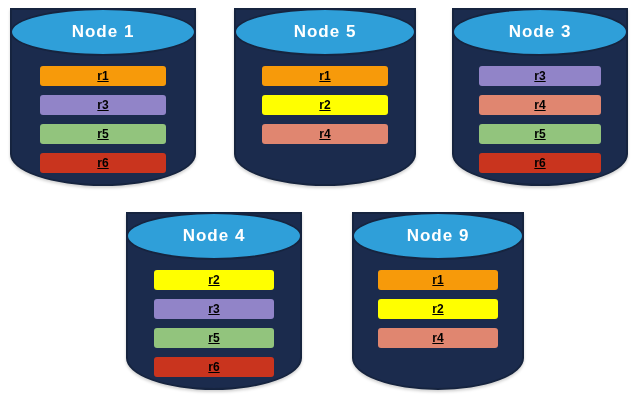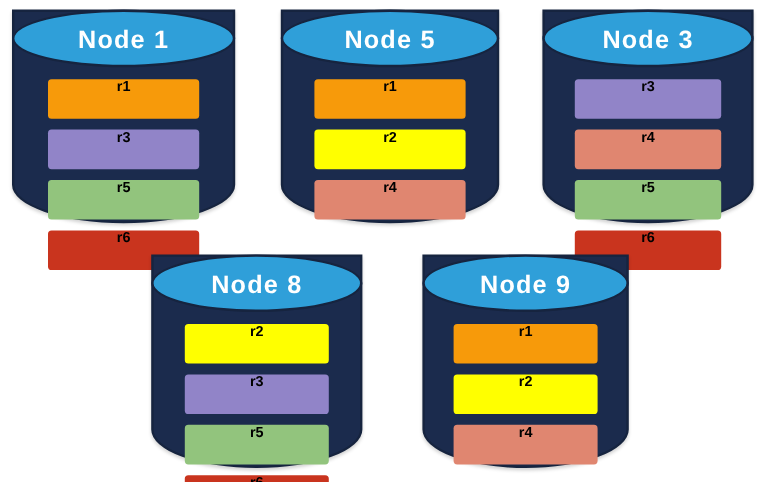--- a/index.html
+++ b/index.html
@@ -52,44 +52,46 @@
     border-radius: 50%;
   }
 
   .node-title {
     position: absolute;
     left: 0;
     width: 100%;
     text-align: center;
     color: #ffffff;
     font-weight: bold;
-    font-size: 21px;
+    font-size: 17px;
     letter-spacing: 1px;
     white-space: nowrap;
     font-family: "Liberation Sans", sans-serif;
   }
 
   
   .bars {
     position: absolute;
     left: 0;
     width: 100%;
     display: flex;
     flex-direction: column;
     align-items: center;
   }
 
   .bar {
     position: relative;
-    height: 33px;
+    height: 20px;
     border-radius: 3px;
     margin-bottom: 9px;
     display: flex;
+    align-items: center;
     justify-content: center;
     box-sizing: border-box;
+    text-decoration: underline;
   }
 
   .bar:last-child {
     margin-bottom: 0;
   }
 
   .bar-label {
     color: #000000;
     font-weight: bold;
     font-size: 12px;
@@ -151,21 +153,21 @@
           <span class="bar-label">r5</span>
         </div>
         <div class="bar" style="width: 122px; background: rgb(201, 52, 30);">
           <span class="bar-label">r6</span>
         </div>
       </div>
     </div>
     <div class="node" style="left: 126px; top: 212px; width: 176px; height: 178px;">
       <div class="cyl-body" style="background: rgb(27, 43, 77); border-color: rgb(22, 36, 63);"></div>
       <div class="cyl-top" style="top: 0px; height: 48px; background: rgb(47, 159, 217); border-color: rgb(22, 36, 63);"></div>
-      <div class="node-title" style="top: 14px; color: rgb(255, 255, 255);">Node  8</div>
+      <div class="node-title" style="top: 14px; color: rgb(255, 255, 255);">Node  4</div>
       <div class="bars" style="top: 58px;">
         <div class="bar" style="width: 120px; background: rgb(255, 255, 0);">
           <span class="bar-label">r2</span>
         </div>
         <div class="bar" style="width: 120px; background: rgb(145, 132, 200);">
           <span class="bar-label">r3</span>
         </div>
         <div class="bar" style="width: 120px; background: rgb(146, 196, 125);">
           <span class="bar-label">r5</span>
         </div>

